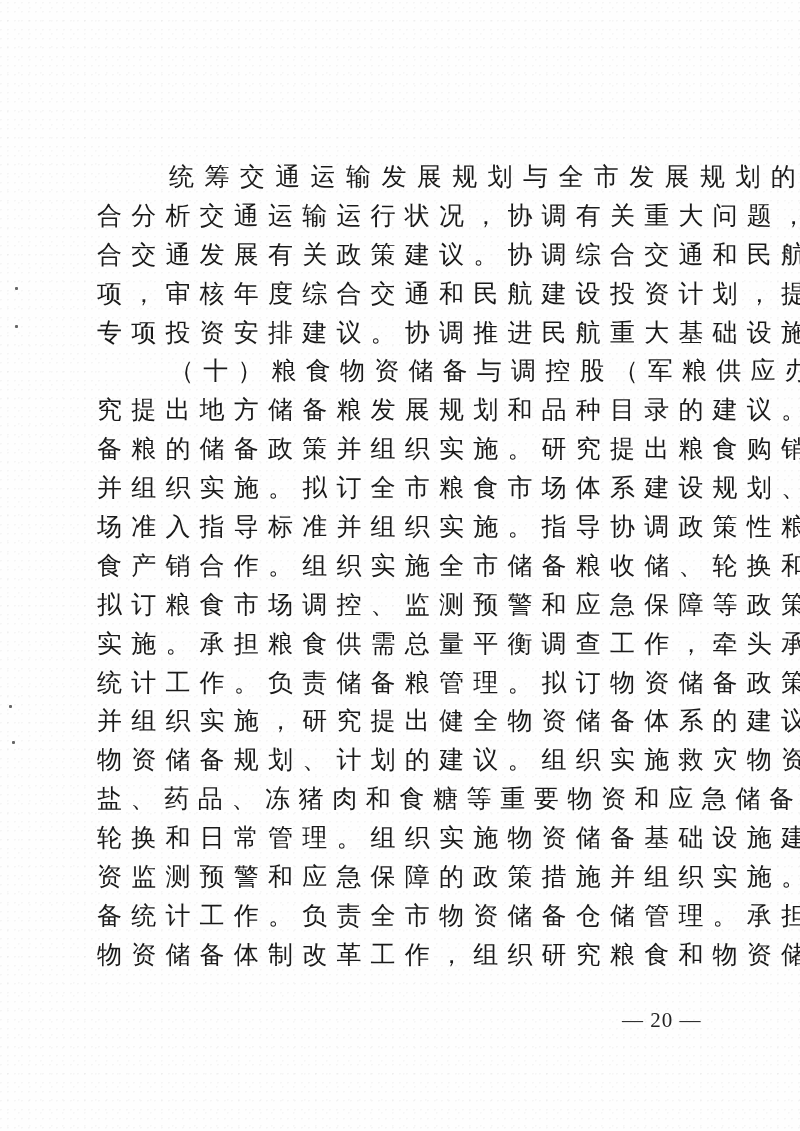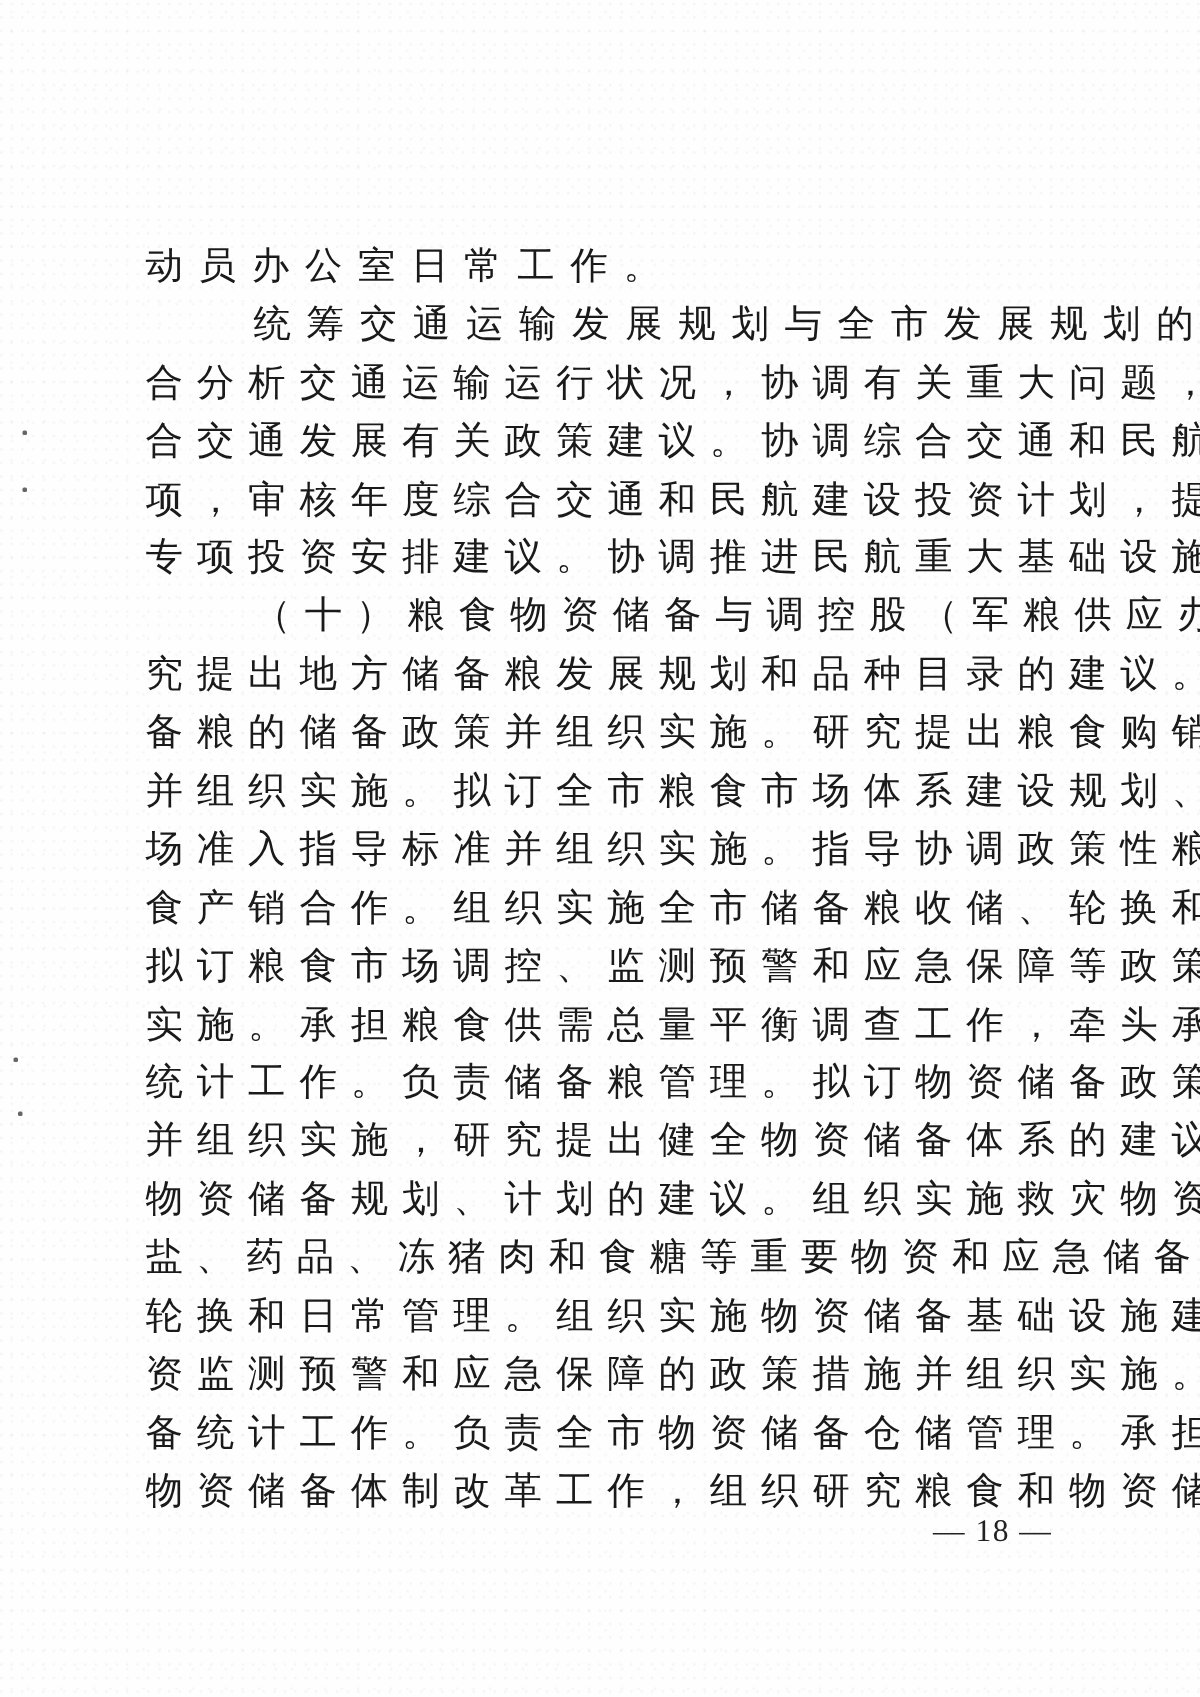--- a/index.html
+++ b/index.html
@@ -70,21 +70,20 @@
 <body>
 
 <div class="page">
 
   <span class="margin-mark" style="left:15px;top:287px;"></span>
   <span class="margin-mark" style="left:15px;top:325px;"></span>
   <span class="margin-mark" style="left:9px;top:705px;"></span>
   <span class="margin-mark" style="left:12px;top:741px;"></span>
 
   <div class="body-text">
-    <span class="line">动员办公室日常工作。</span>
     <span class="line indent">统筹交通运输发展规划与全市发展规划的衔接平衡。综</span>
     <span class="line tight">合分析交通运输运行状况，协调有关重大问题，提出统筹综</span>
     <span class="line tight">合交通发展有关政策建议。协调综合交通和民航发展重大事</span>
     <span class="line tight">项，审核年度综合交通和民航建设投资计划，提出交通项目</span>
     <span class="line tight">专项投资安排建议。协调推进民航重大基础设施项目建设。</span>
     <span class="line indent tight">（十）粮食物资储备与调控股（军粮供应办公室）。研</span>
     <span class="line tight">究提出地方储备粮发展规划和品种目录的建议。拟订全市储</span>
     <span class="line tight">备粮的储备政策并组织实施。研究提出粮食购销政策的建议</span>
     <span class="line tight">并组织实施。拟订全市粮食市场体系建设规划、粮食收购市</span>
     <span class="line tight">场准入指导标准并组织实施。指导协调政策性粮食购销、粮</span>
@@ -94,14 +93,14 @@
     <span class="line tight">统计工作。负责储备粮管理。拟订物资储备政策和规章制度</span>
     <span class="line tight">并组织实施，研究提出健全物资储备体系的建议，研究提出</span>
     <span class="line tight">物资储备规划、计划的建议。组织实施救灾物资、化肥、食</span>
     <span class="line tight2">盐、药品、冻猪肉和食糖等重要物资和应急储备物资的收储、</span>
     <span class="line tight">轮换和日常管理。组织实施物资储备基础设施建设。拟订物</span>
     <span class="line tight">资监测预警和应急保障的政策措施并组织实施。承担物资储</span>
     <span class="line tight">备统计工作。负责全市物资储备仓储管理。承担粮食流通和</span>
     <span class="line tight">物资储备体制改革工作，组织研究粮食和物资储备重大问</span>
   </div>
 
-  <div class="page-number">— 18 —</div>
+  <div class="page-number">— 20 —</div>
 </div>
 
 </body></html>

